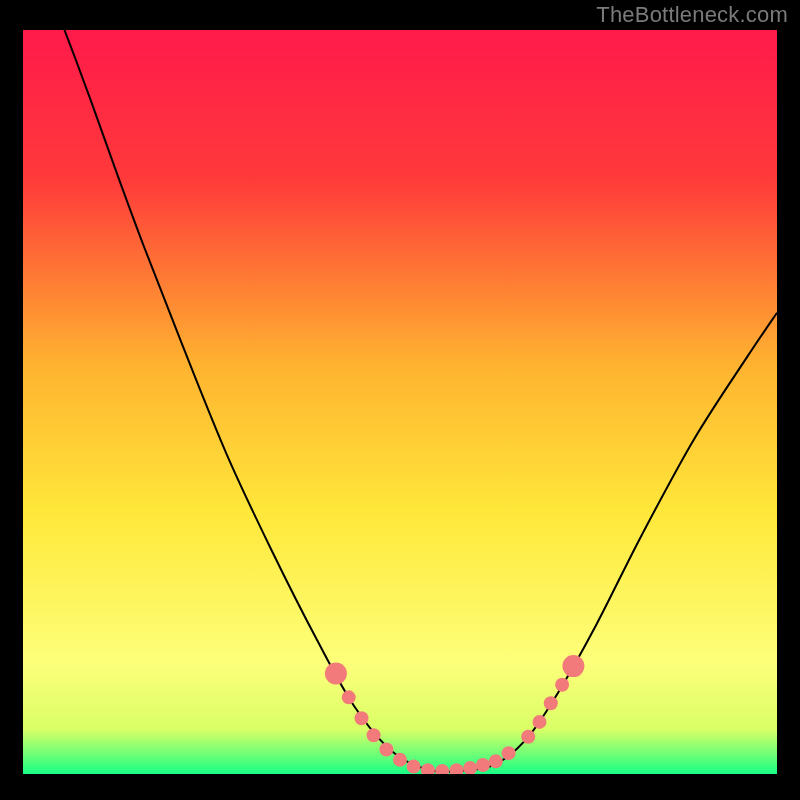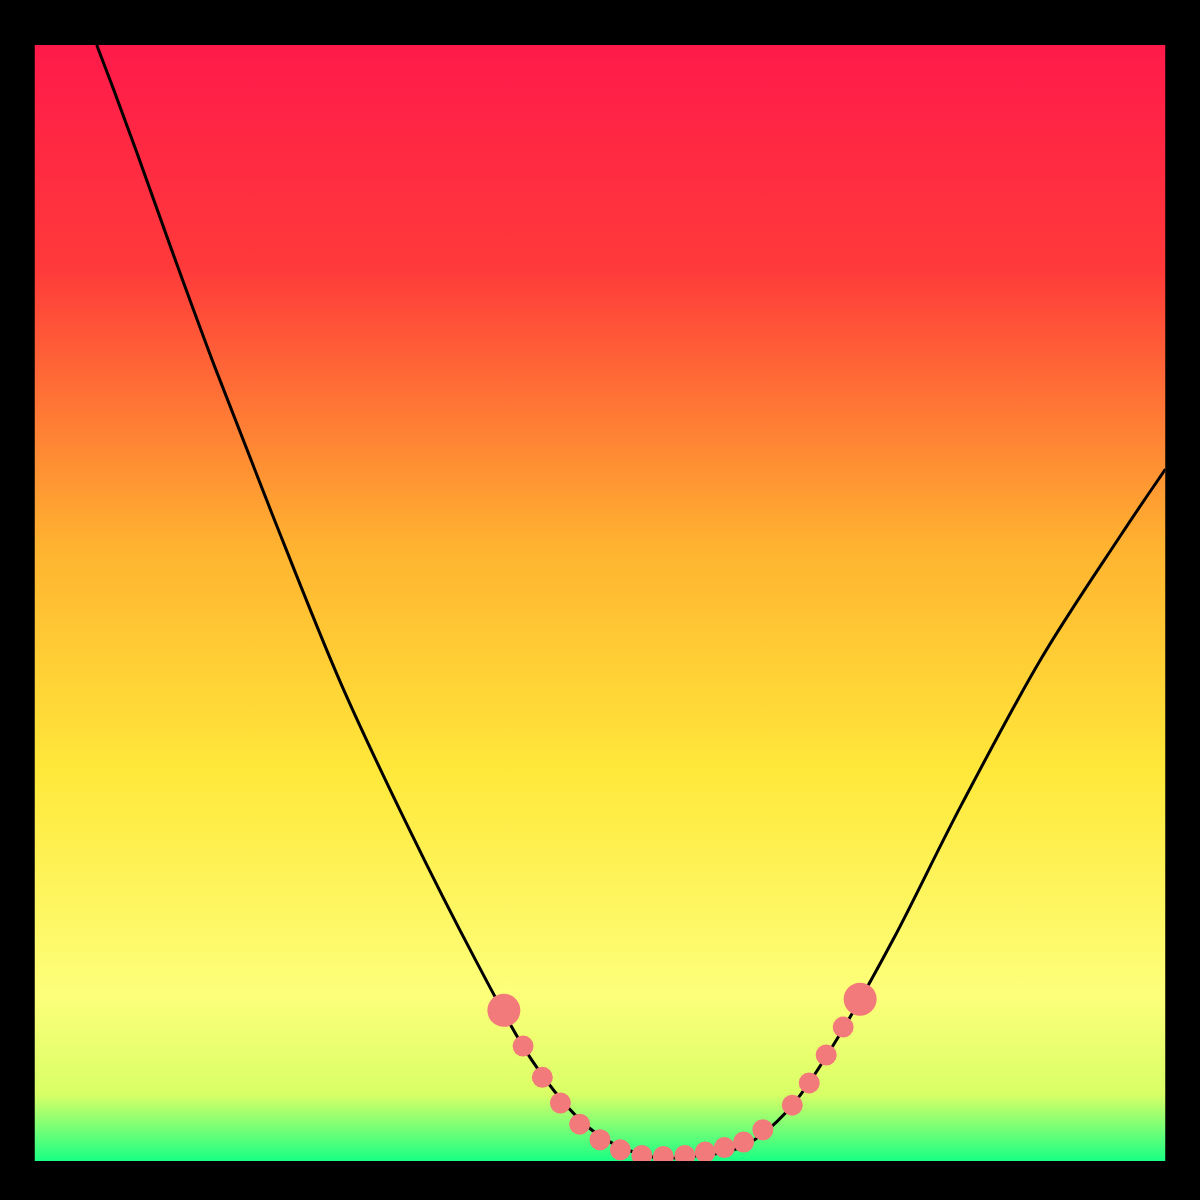--- a/index.html
+++ b/index.html
@@ -34,20 +34,21 @@
     top: 30px;
     width: 754px;
     height: 744px;
     display: block;
   }
 </style>
 </head>
 <body>
 
 <div class="frame">
+  <div class="attribution">TheBottleneck.com</div>
 
   <svg class="plot" viewBox="0 0 754 744" preserveAspectRatio="none">
     <defs>
       <linearGradient id="bg-grad" x1="0" y1="0" x2="0" y2="1">
           <stop offset="0%" stop-color="#ff1a4a"></stop>
           <stop offset="20%" stop-color="#ff3a3a"></stop>
           <stop offset="45%" stop-color="#ffb330"></stop>
           <stop offset="65%" stop-color="#ffe83a"></stop>
           <stop offset="85%" stop-color="#fdff7a"></stop>
           <stop offset="94%" stop-color="#d9ff66"></stop>

